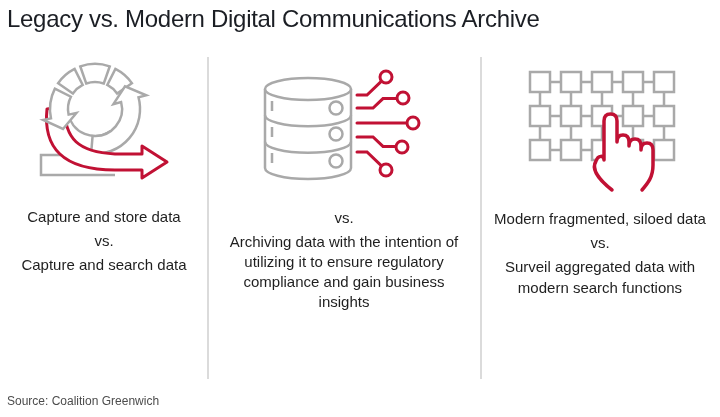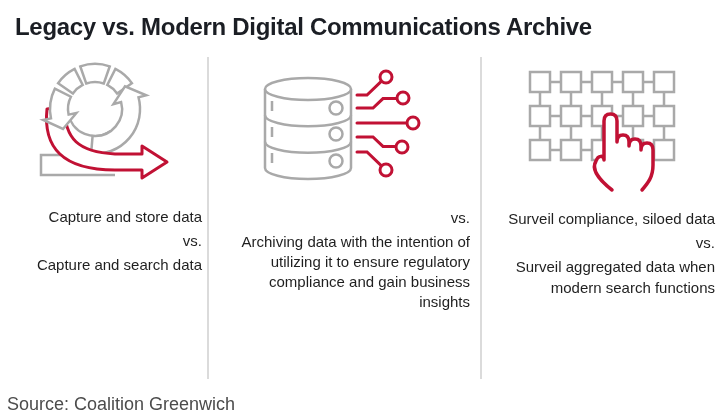--- a/index.html
+++ b/index.html
@@ -6,37 +6,37 @@
     --accent-red:#C11134;
     --icon-gray:#A9A9A9;
     --divider:#DBDBDB;
     --title-text:#1B1E24;
     --body-text:#1F1F1F;
     --source-text:#4C4C4C;
   }
   html,body{margin:0;padding:0;background:#fff;}
   body{font-family:"Liberation Sans", sans-serif;}
   .stage{position:relative;width:720px;height:417px;background:#fff;overflow:hidden;}
-  .title{position:absolute;left:7px;top:5px;font-size:24px;font-weight:700;
-         letter-spacing:-0.3px;color:var(--title-text);margin:8px;}
+  .title{position:absolute;left:7px;top:5px;font-size:24px;font-weight:400;
+         letter-spacing:-0.3px;color:var(--title-text);margin:0;}
   .divider{position:absolute;top:57px;height:322px;width:2px;background:var(--divider);}
   .divider.d1{left:207px;}
   .divider.d2{left:480px;}
   .icon{position:absolute;}
   .icon-cycle{left:20px;top:57px;}
   .icon-db{left:255px;top:65px;}
   .icon-grid{left:525px;top:70px;}
-  .col-text{position:absolute;text-align:right;font-size:15px;color:var(--body-text);}
+  .col-text{position:absolute;text-align:center;font-size:15px;color:var(--body-text);}
   .col-text p{margin:0;}
   .col-text .vs{margin:3px 0;}
   .col1{left:6px;top:206px;width:196px;line-height:21px;}
   .col2{left:218px;top:204px;width:252px;line-height:20px;}
   .col2 .vs{margin:4px 0;}
   .col3{left:485px;top:208px;width:230px;line-height:21px;}
-  .source{position:absolute;left:7px;top:394px;font-size:18px;color:var(--source-text);}
+  .source{position:absolute;left:7px;top:394px;font-size:12px;color:var(--source-text);}
   
   .sg{stroke:var(--icon-gray);fill:none;stroke-width:2.5px;}
   .sgf{stroke:var(--icon-gray);fill:#fff;stroke-width:2.5px;}
   .sr{stroke:var(--accent-red);fill:none;stroke-width:3px;stroke-linecap:round;}
   .srf{stroke:var(--accent-red);fill:#fff;stroke-width:3px;stroke-linejoin:round;}
   .srh{stroke:var(--accent-red);fill:#fff;stroke-width:3.5px;stroke-linecap:round;stroke-linejoin:round;}
 </style>
 </head>
 <body>
 
@@ -130,19 +130,19 @@
     <p class="vs">vs.</p>
     <p>Capture and search data</p>
   </div>
 
   <div class="col-text col2">
     <p class="vs">vs.</p>
     <p>Archiving data with the intention of utilizing it to ensure regulatory compliance and gain business insights</p>
   </div>
 
   <div class="col-text col3">
-    <p>Surveil compliance, siloed data</p>
+    <p>Modern fragmented, siloed data</p>
     <p class="vs">vs.</p>
-    <p>Surveil aggregated data when modern search functions</p>
+    <p>Surveil aggregated data with modern search functions</p>
   </div>
 
   <div class="source">Source: Coalition Greenwich</div>
 </div>
 
 </body></html>

